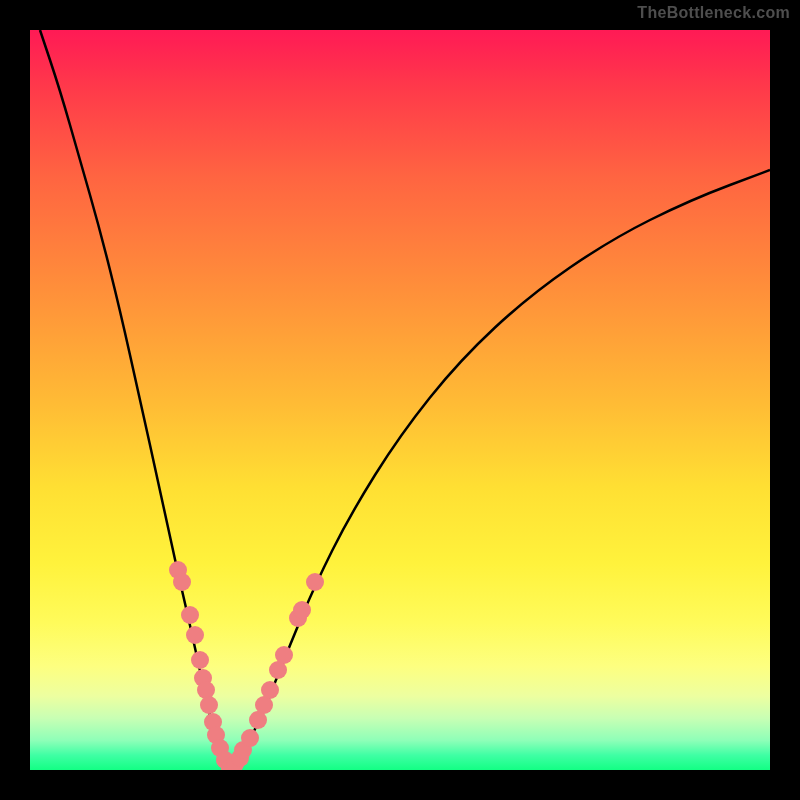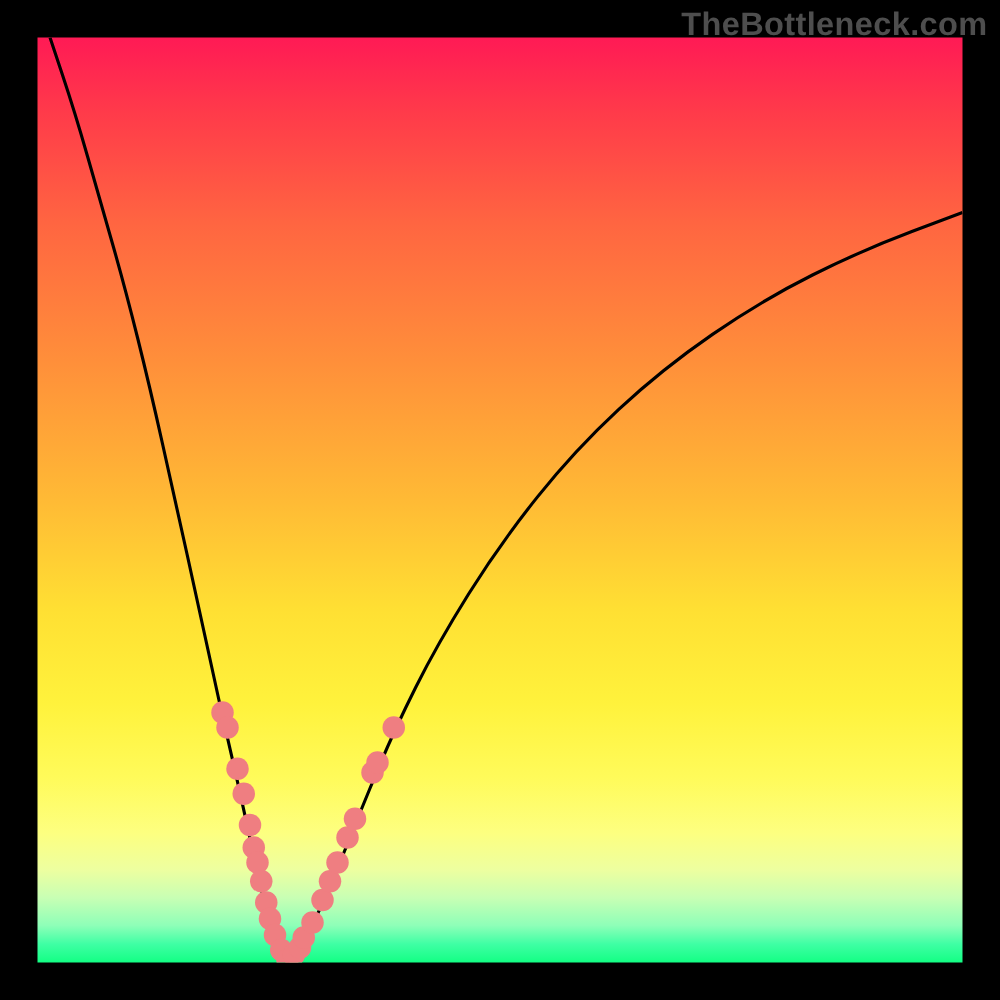--- a/index.html
+++ b/index.html
@@ -14,21 +14,21 @@
     width: 800px;
     height: 800px;
     background: #000000;
     position: relative;
   }
   .watermark {
     position: absolute;
     top: 4px;
     right: 10px;
     color: #4e4e4e;
-    font-size: 26px;
+    font-size: 16px;
     font-weight: bold;
     letter-spacing: 0.3px;
     z-index: 3;
   }
   .plot {
     position: absolute;
     left: 30px;
     top: 30px;
     width: 740px;
     height: 740px;

